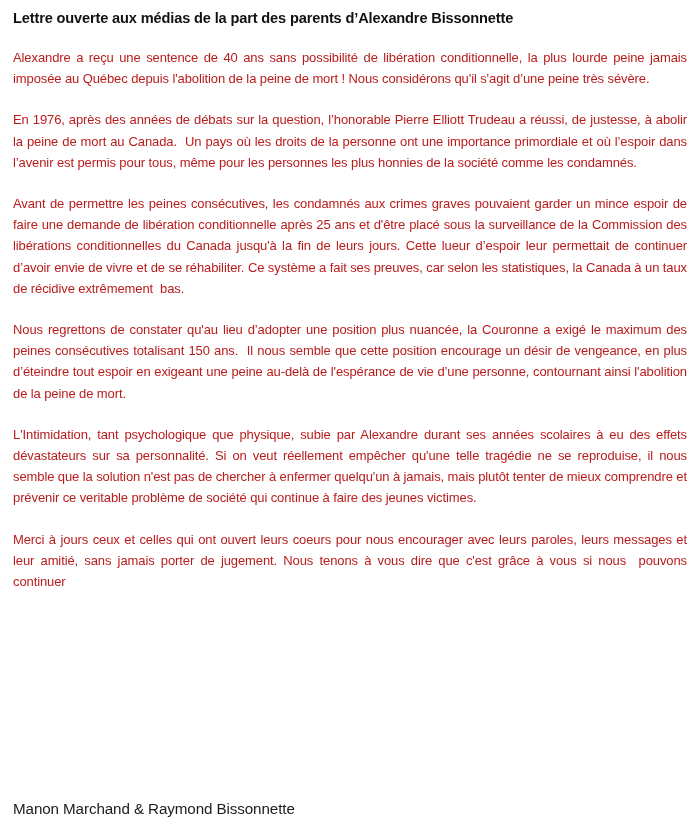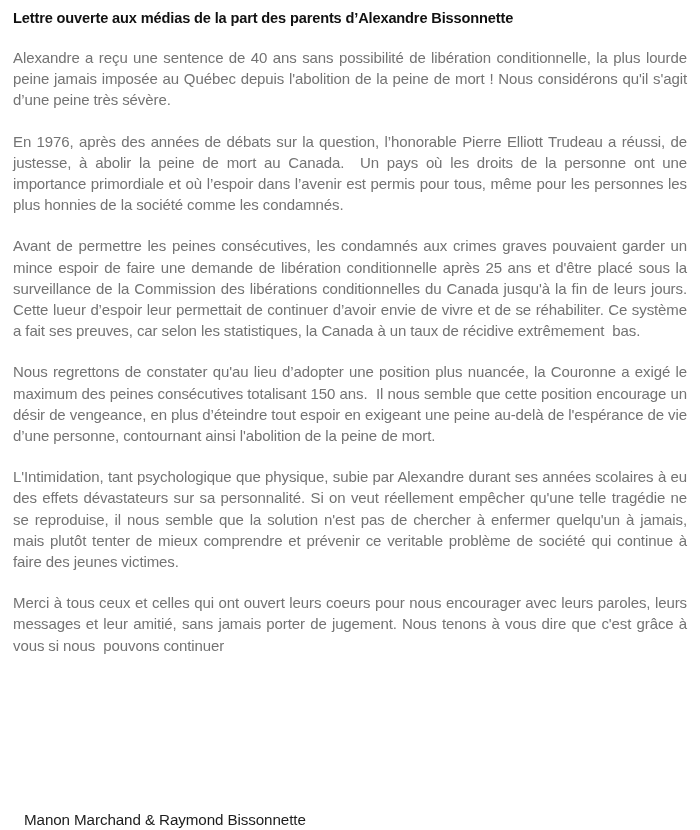--- a/index.html
+++ b/index.html
@@ -36,64 +36,64 @@
     line-height: 20px;
     letter-spacing: -0.15px;
     color: #111111;
     margin: 0 0 19px 0;
     white-space: nowrap;
   }
   .body-block {
     margin: 0;
   }
   .para {
-    font-size: 15px;
+    font-size: 13px;
     line-height: 21.2px;
     text-align: justify;
     text-justify: inter-word;
-    color: #737373;
+    color: #b91c1c;
     margin: 0 0 20px 0;
     letter-spacing: -0.1px;
     white-space: pre-wrap;
   }
   .para:last-child {
     margin-bottom: 0;
   }
   .signature-block {
     position: absolute;
     left: 13px;
     top: 798px;
     width: 674px;
   }
   .signature {
     font-size: 15.2px;
     line-height: 21px;
     color: #1c1c1c;
     letter-spacing: -0.1px;
     text-align: left;
-    margin: 11px;
+    margin: 0;
     white-space: nowrap;
   }
 </style>
 </head>
 <body>
 
 <div class="page">
 
   <article class="letter">
 
     <h1 class="letter-title">Lettre ouverte aux médias de la part des parents d’Alexandre Bissonnette</h1>
 
     <div class="body-block">
       <p class="para">Alexandre a reçu une sentence de 40 ans sans possibilité de libération conditionnelle, la plus lourde peine jamais imposée au Québec depuis l'abolition de la peine de mort ! Nous considérons qu'il s'agit d’une peine très sévère.</p>
       <p class="para">En 1976, après des années de débats sur la question, l’honorable Pierre Elliott Trudeau a réussi, de justesse, à abolir la peine de mort au Canada.  Un pays où les droits de la personne ont une importance primordiale et où l’espoir dans l’avenir est permis pour tous, même pour les personnes les plus honnies de la société comme les condamnés.</p>
       <p class="para">Avant de permettre les peines consécutives, les condamnés aux crimes graves pouvaient garder un mince espoir de faire une demande de libération conditionnelle après 25 ans et d'être placé sous la surveillance de la Commission des libérations conditionnelles du Canada jusqu'à la fin de leurs jours. Cette lueur d’espoir leur permettait de continuer d’avoir envie de vivre et de se réhabiliter. Ce système a fait ses preuves, car selon les statistiques, la Canada à un taux de récidive extrêmement  bas.</p>
       <p class="para">Nous regrettons de constater qu'au lieu d’adopter une position plus nuancée, la Couronne a exigé le maximum des peines consécutives totalisant 150 ans.  Il nous semble que cette position encourage un désir de vengeance, en plus d’éteindre tout espoir en exigeant une peine au-delà de l'espérance de vie d’une personne, contournant ainsi l'abolition de la peine de mort.</p>
       <p class="para">L'Intimidation, tant psychologique que physique, subie par Alexandre durant ses années scolaires à eu des effets dévastateurs sur sa personnalité. Si on veut réellement empêcher qu'une telle tragédie ne se reproduise, il nous semble que la solution n'est pas de chercher à enfermer quelqu'un à jamais, mais plutôt tenter de mieux comprendre et prévenir ce veritable problème de société qui continue à faire des jeunes victimes.</p>
-      <p class="para">Merci à tous ceux et celles qui ont ouvert leurs coeurs pour nous encourager avec leurs paroles, leurs messages et leur amitié, sans jamais porter de jugement. Nous tenons à vous dire que c'est grâce à vous si nous  pouvons continuer</p>
+      <p class="para">Merci à jours ceux et celles qui ont ouvert leurs coeurs pour nous encourager avec leurs paroles, leurs messages et leur amitié, sans jamais porter de jugement. Nous tenons à vous dire que c'est grâce à vous si nous  pouvons continuer</p>
     </div>
 
   </article>
 
   <div class="signature-block">
     <p class="signature">Manon Marchand &amp; Raymond Bissonnette</p>
   </div>
 
 </div>
 

